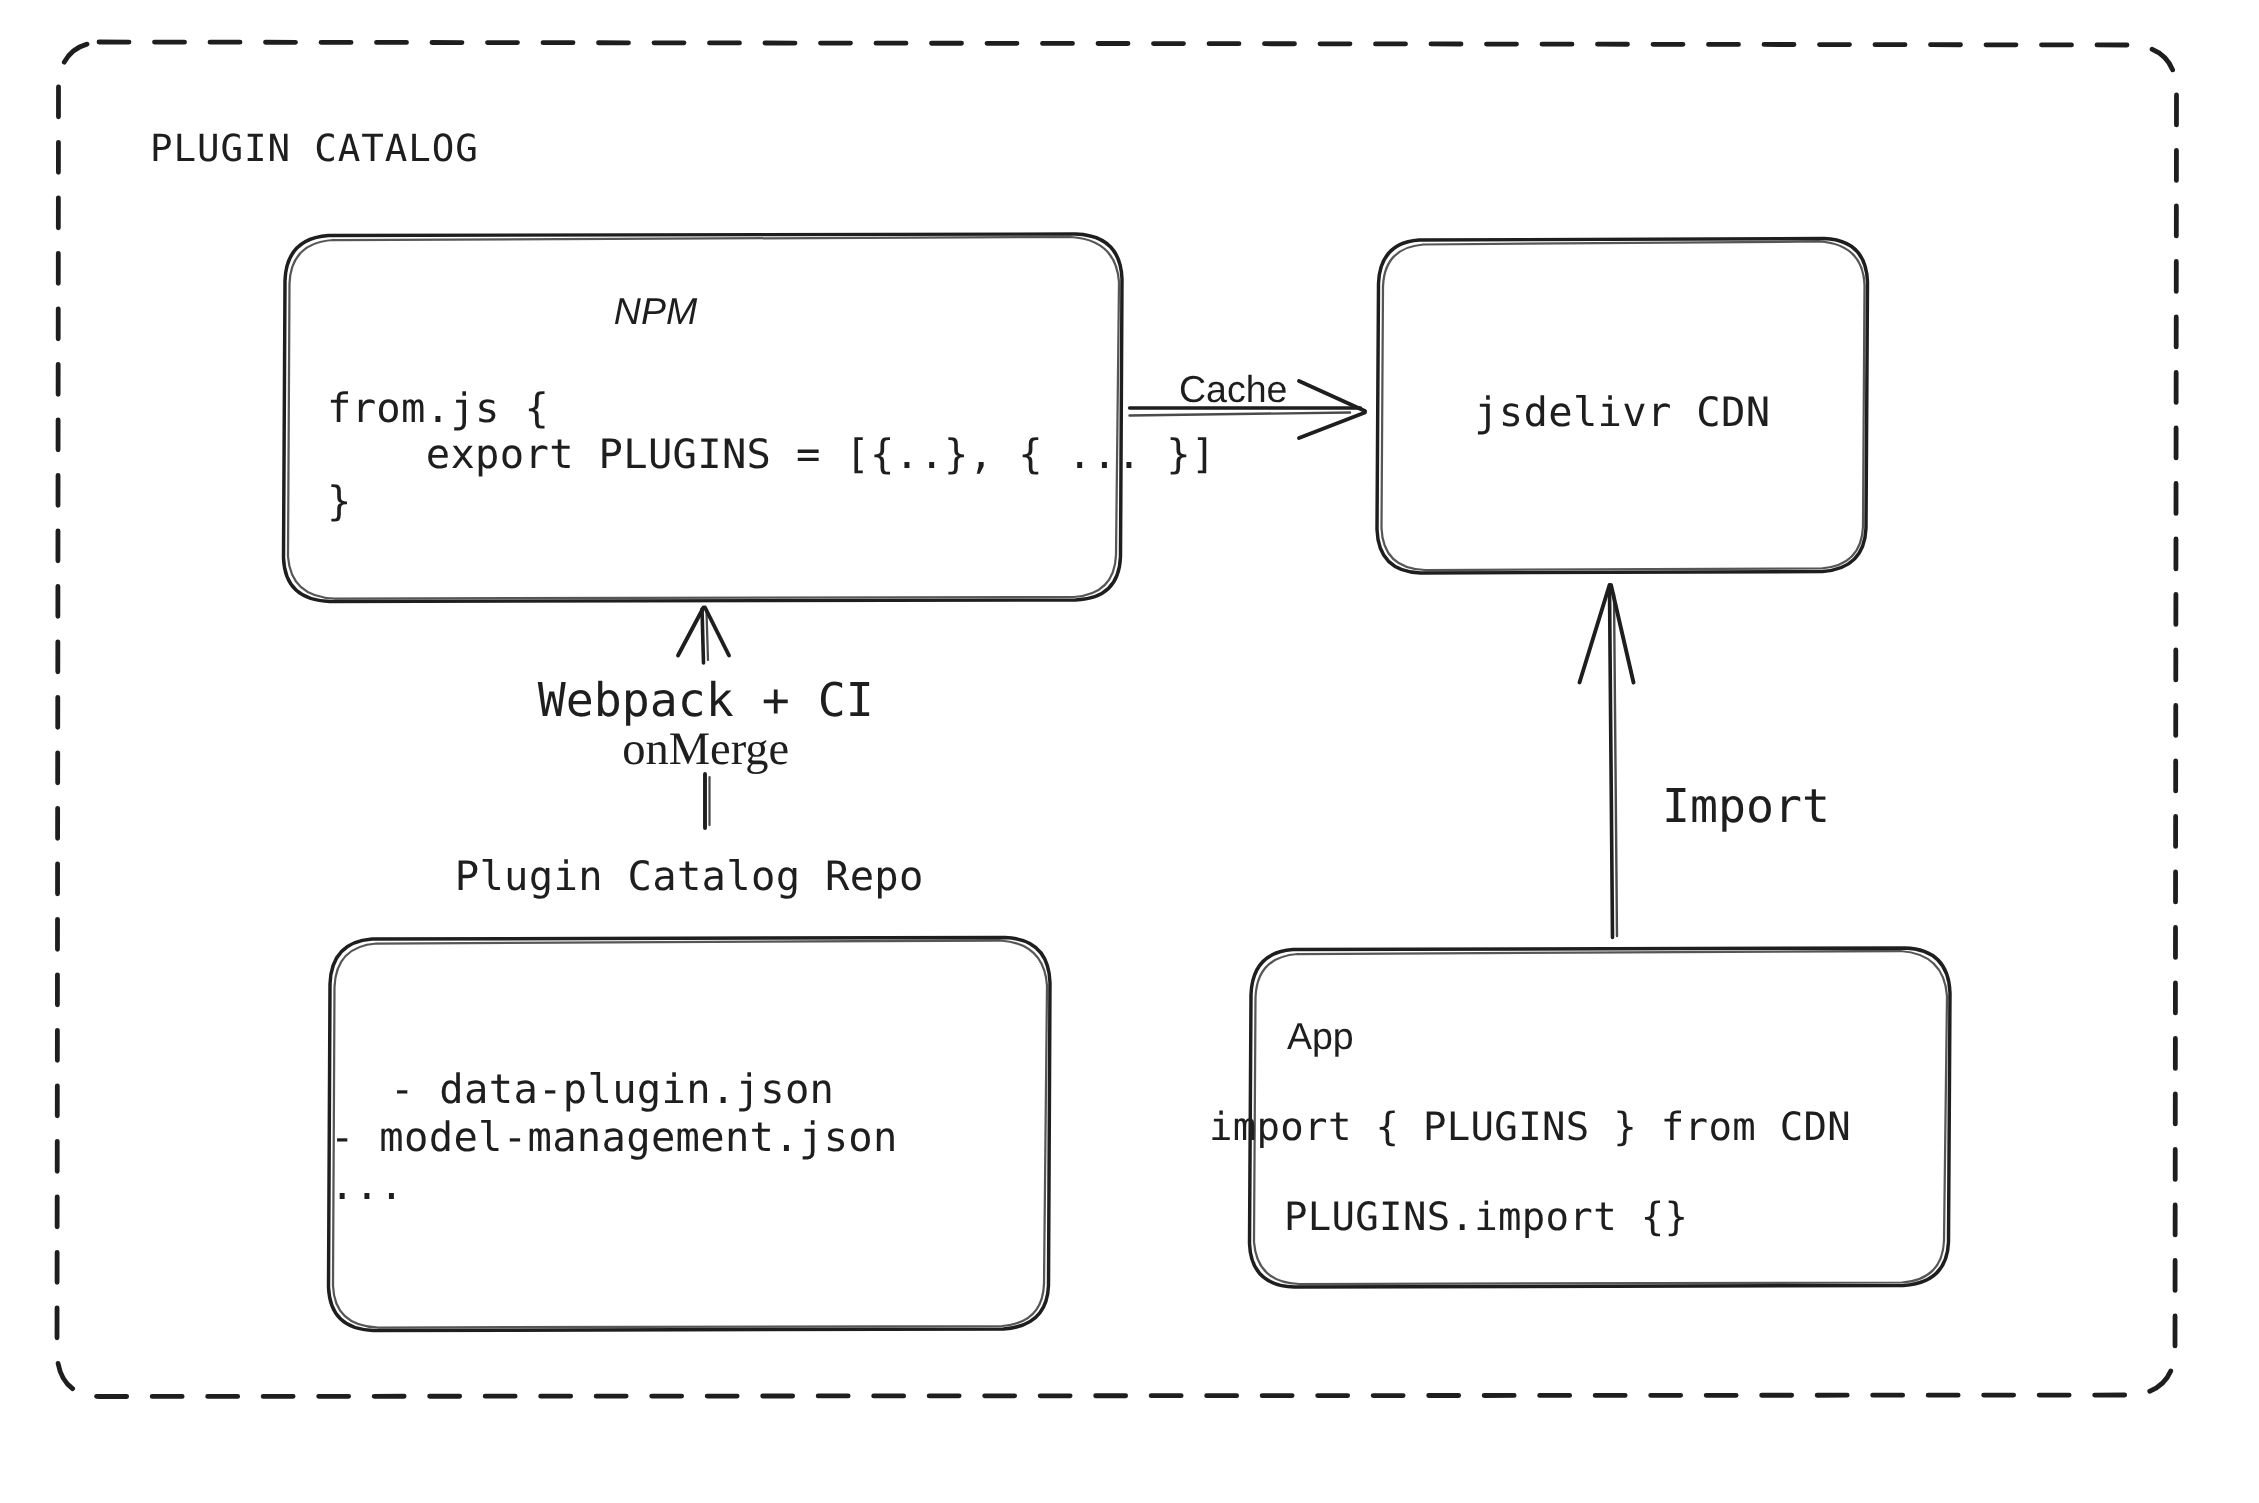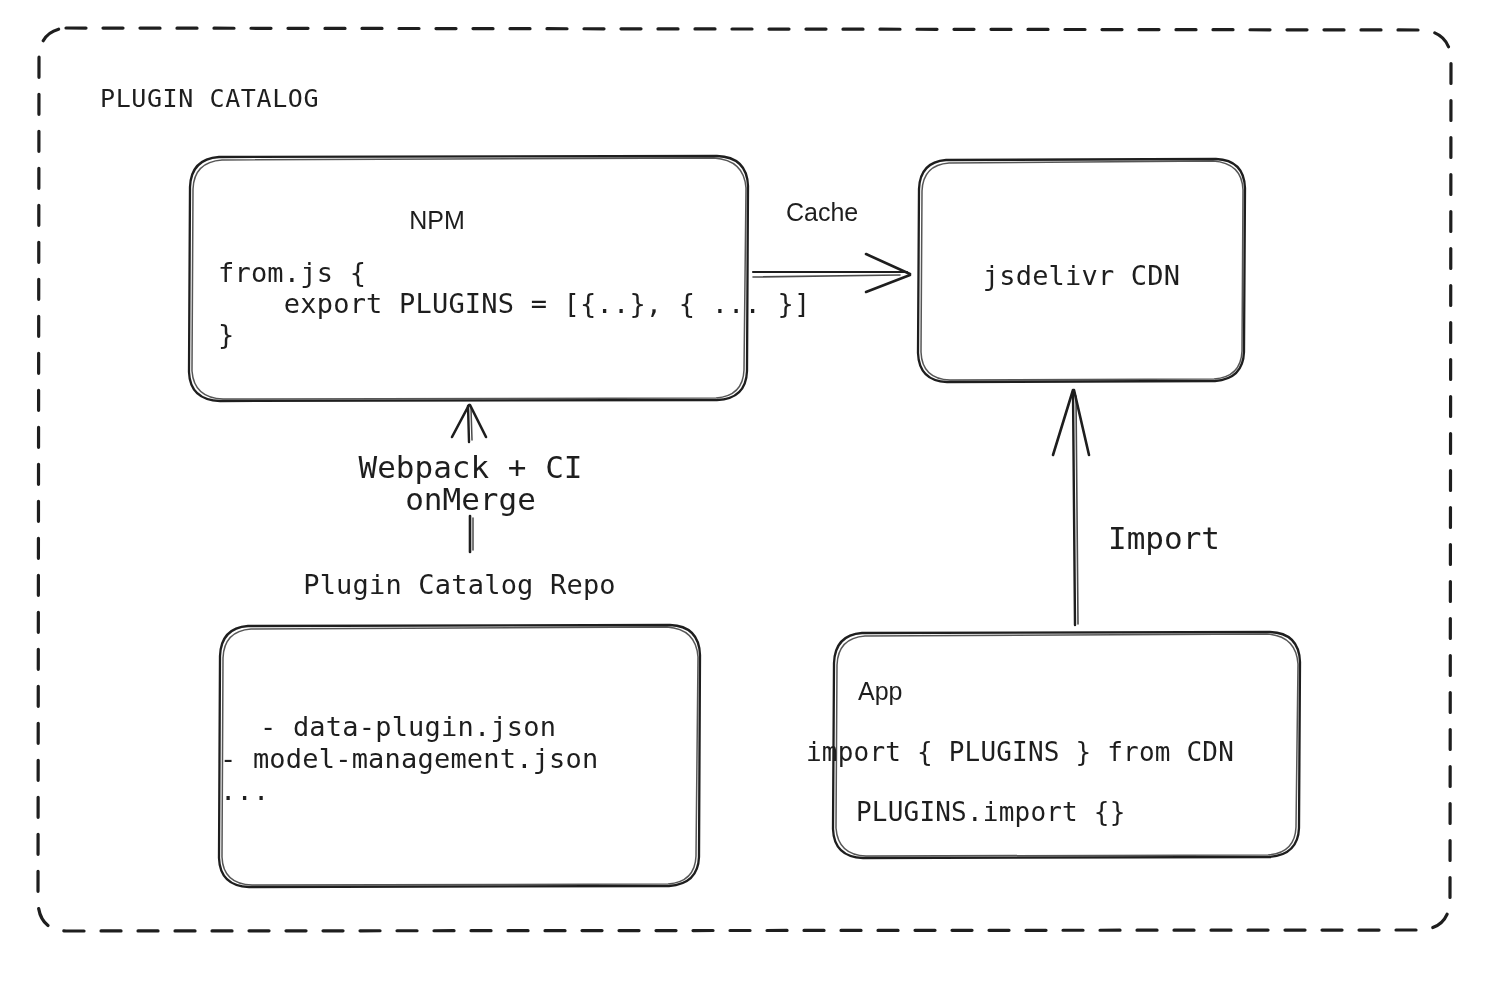--- a/index.html
+++ b/index.html
@@ -50,20 +50,21 @@
   }
   .code-sm {
     font-size: 26px;
     letter-spacing: 0.2px;
   }
   .edge-label {
     font-size: 31px;
   }
   .edge-label-sans {
     font-size: 25px;
+    margin-top: 48px;
   }
   .center {
     text-align: center;
   }
 </style>
 </head>
 <body>
 
 <div id="canvas">
 
@@ -122,31 +123,31 @@
       <path d="M 1075,625 L 1073,392" fill="none" stroke="#1e1e1e" stroke-width="2.4" stroke-linecap="round"></path>
       <path d="M 1078,624 L 1076,396" fill="none" stroke="#1e1e1e" stroke-width="1.6" stroke-linecap="round" opacity="0.8"></path>
       <path d="M 1053,455 L 1073,390" fill="none" stroke="#1e1e1e" stroke-width="2.6" stroke-linecap="round"></path>
       <path d="M 1089,455 L 1074,390" fill="none" stroke="#1e1e1e" stroke-width="2.6" stroke-linecap="round"></path>
     </g>
 
   </svg>
 
   <div class="txt mono group-title" style="left:100px; top:82px;">PLUGIN CATALOG</div>
 
-  <div class="txt sans box-title-sans center" style="left:189px; top:204px; width:496px;">NPM</div>
+  <div class="txt sans box-title-sans center" style="left:189px; top:192px; width:496px;font-style:italic;">NPM</div>
   <div class="txt mono code" style="left:218px; top:255px;">from.js {</div>
   <div class="txt mono code" style="left:218px; top:286px;">    export PLUGINS = [{..}, { ... }]</div>
   <div class="txt mono code" style="left:218px; top:317px;">}</div>
 
   <div class="txt mono code center" style="left:918px; top:258px; width:327px;">jsdelivr CDN</div>
 
   <div class="txt sans edge-label-sans" style="left:786px; top:196px;">Cache</div>
 
   <div class="txt mono edge-label center" style="left:318px; top:447px; width:305px;">Webpack + CI</div>
-  <div class="txt mono edge-label center" style="left:318px; top:479px; width:305px;">onMerge</div>
+  <div class="txt mono edge-label center" style="left:318px; top:479px; width:305px;font-family:Liberation Serif, serif;">onMerge</div>
 
   <div class="txt mono code center" style="left:219px; top:567px; width:481px;">Plugin Catalog Repo</div>
   <div class="txt mono code" style="left:220px; top:709px;padding-left:40px;">- data-plugin.json</div>
   <div class="txt mono code" style="left:220px; top:741px;">- model-management.json</div>
   <div class="txt mono code" style="left:220px; top:773px;">...</div>
 
   <div class="txt mono edge-label" style="left:1108px; top:518px;">Import</div>
 
   <div class="txt sans box-title-sans" style="left:858px; top:675px;">App</div>
   <div class="txt mono code-sm" style="left:806px; top:735px;">import { PLUGINS } from CDN</div>

